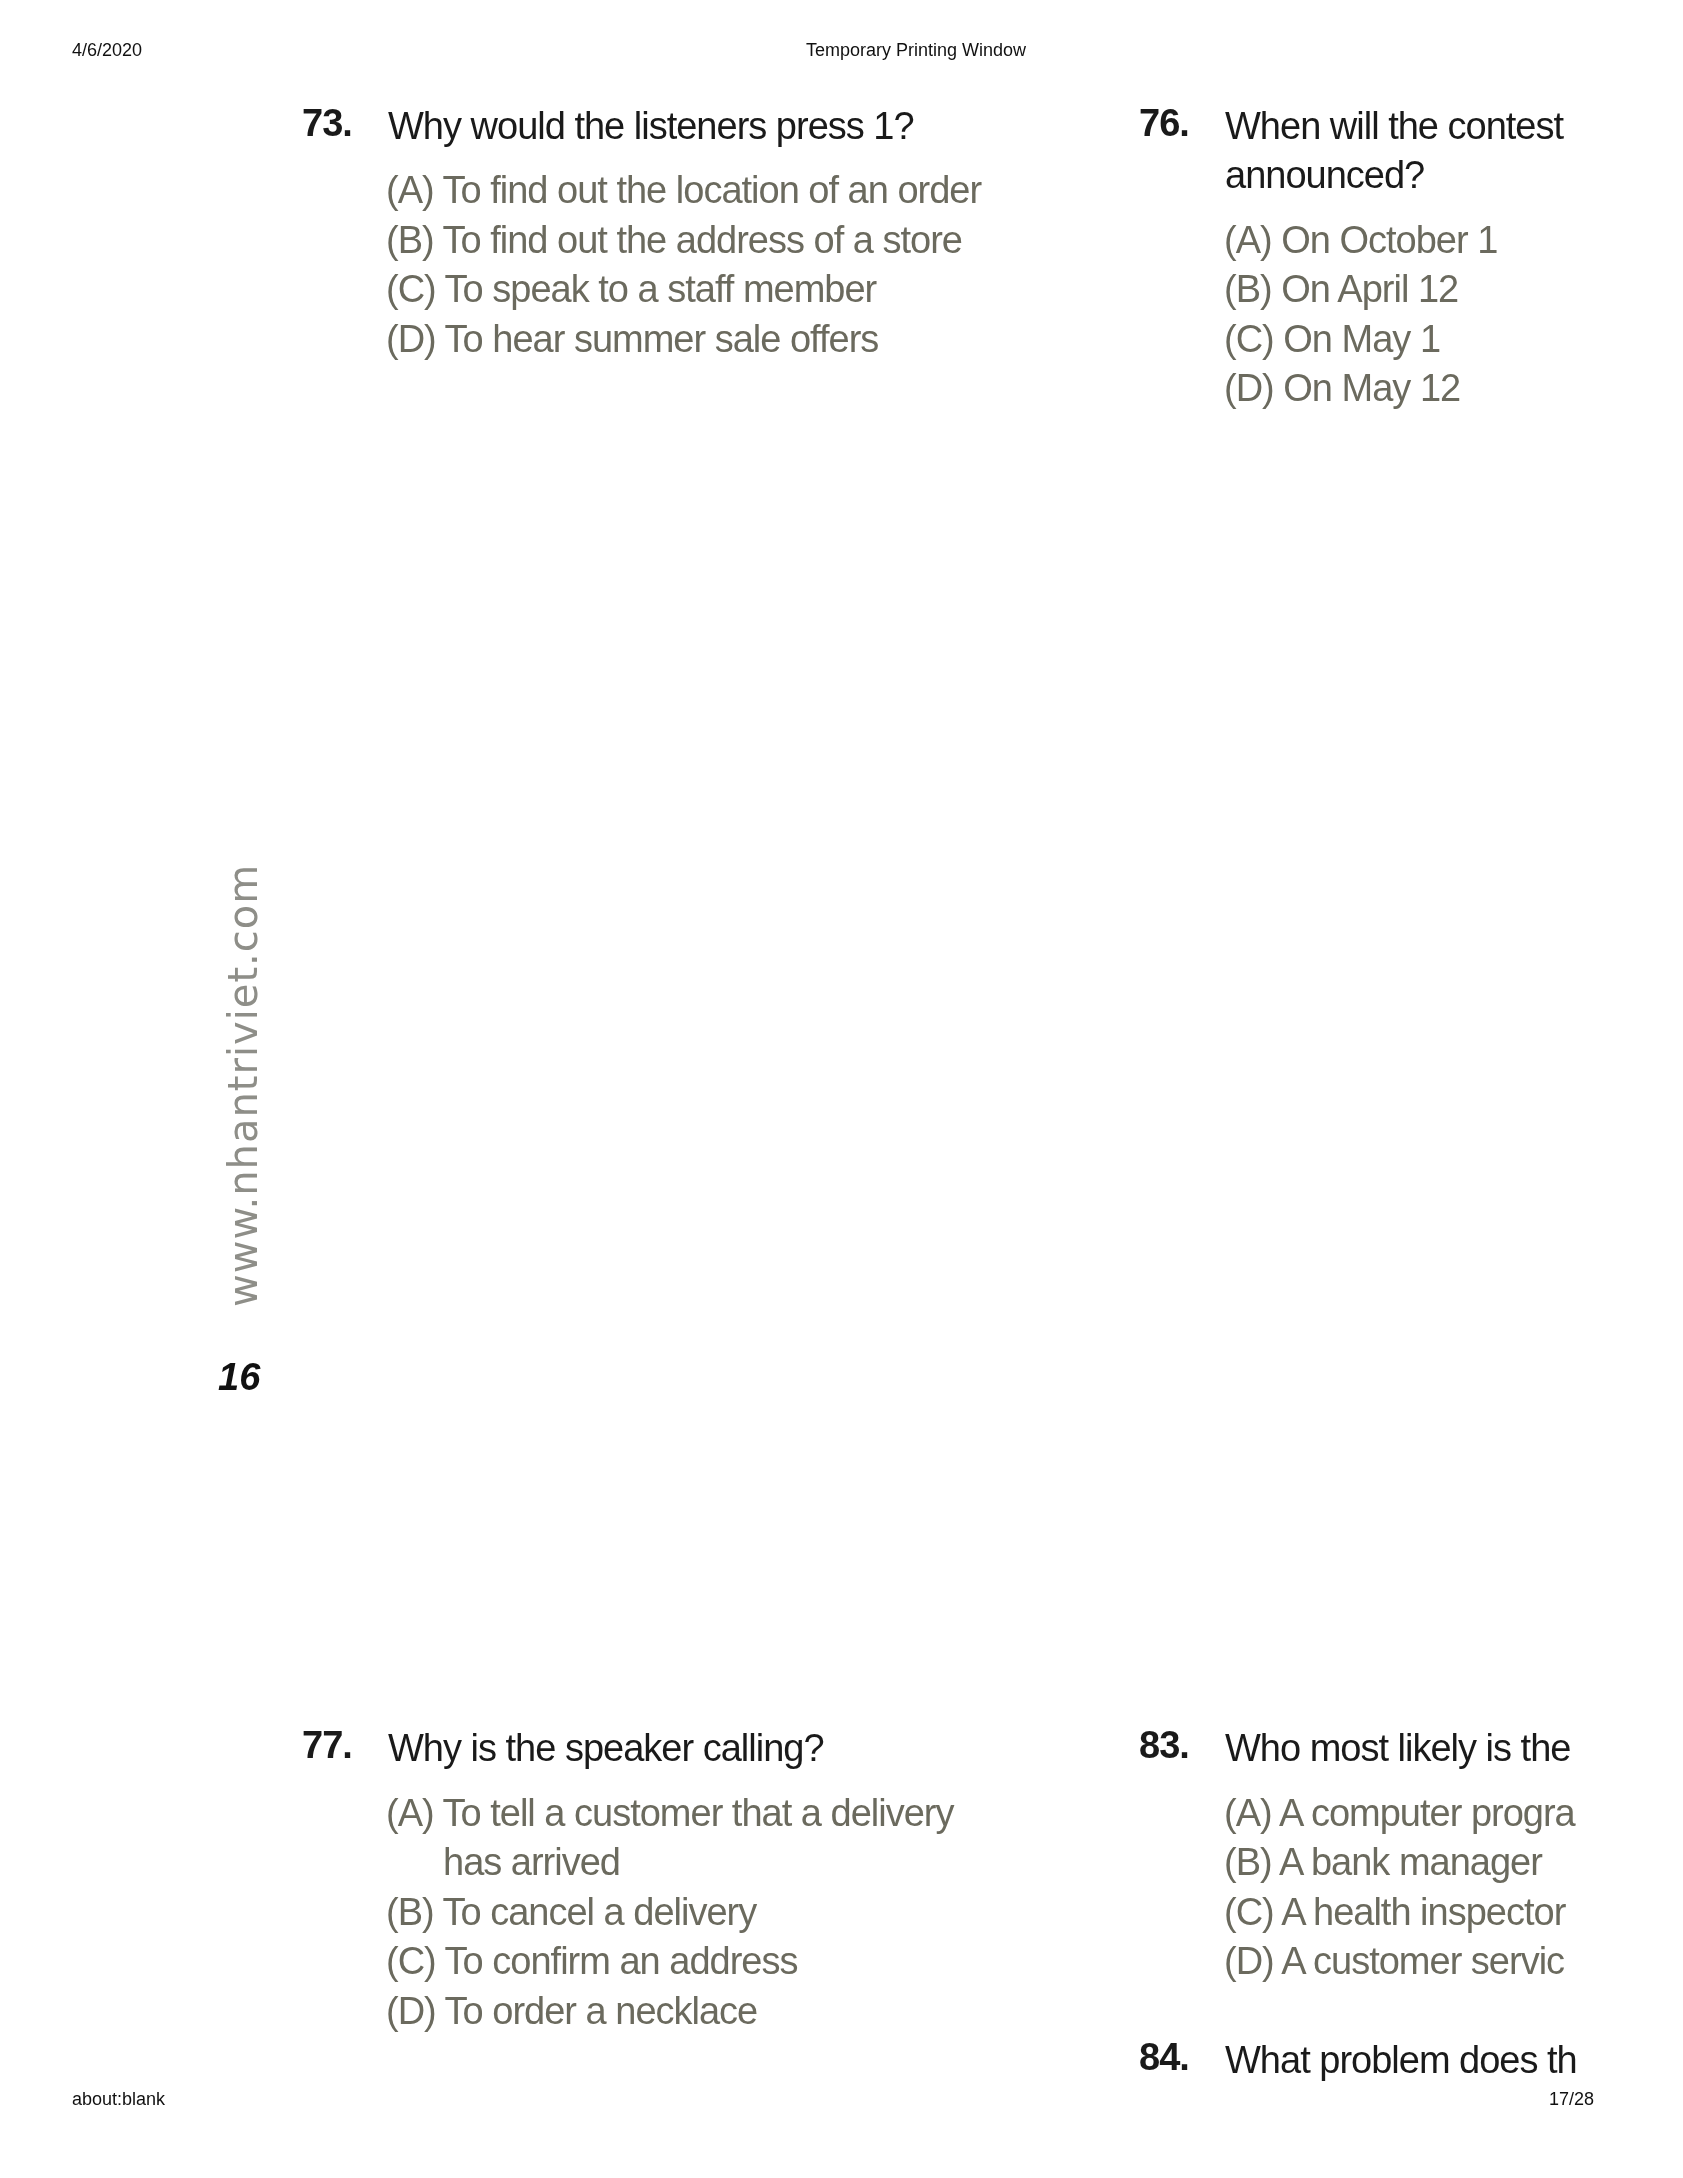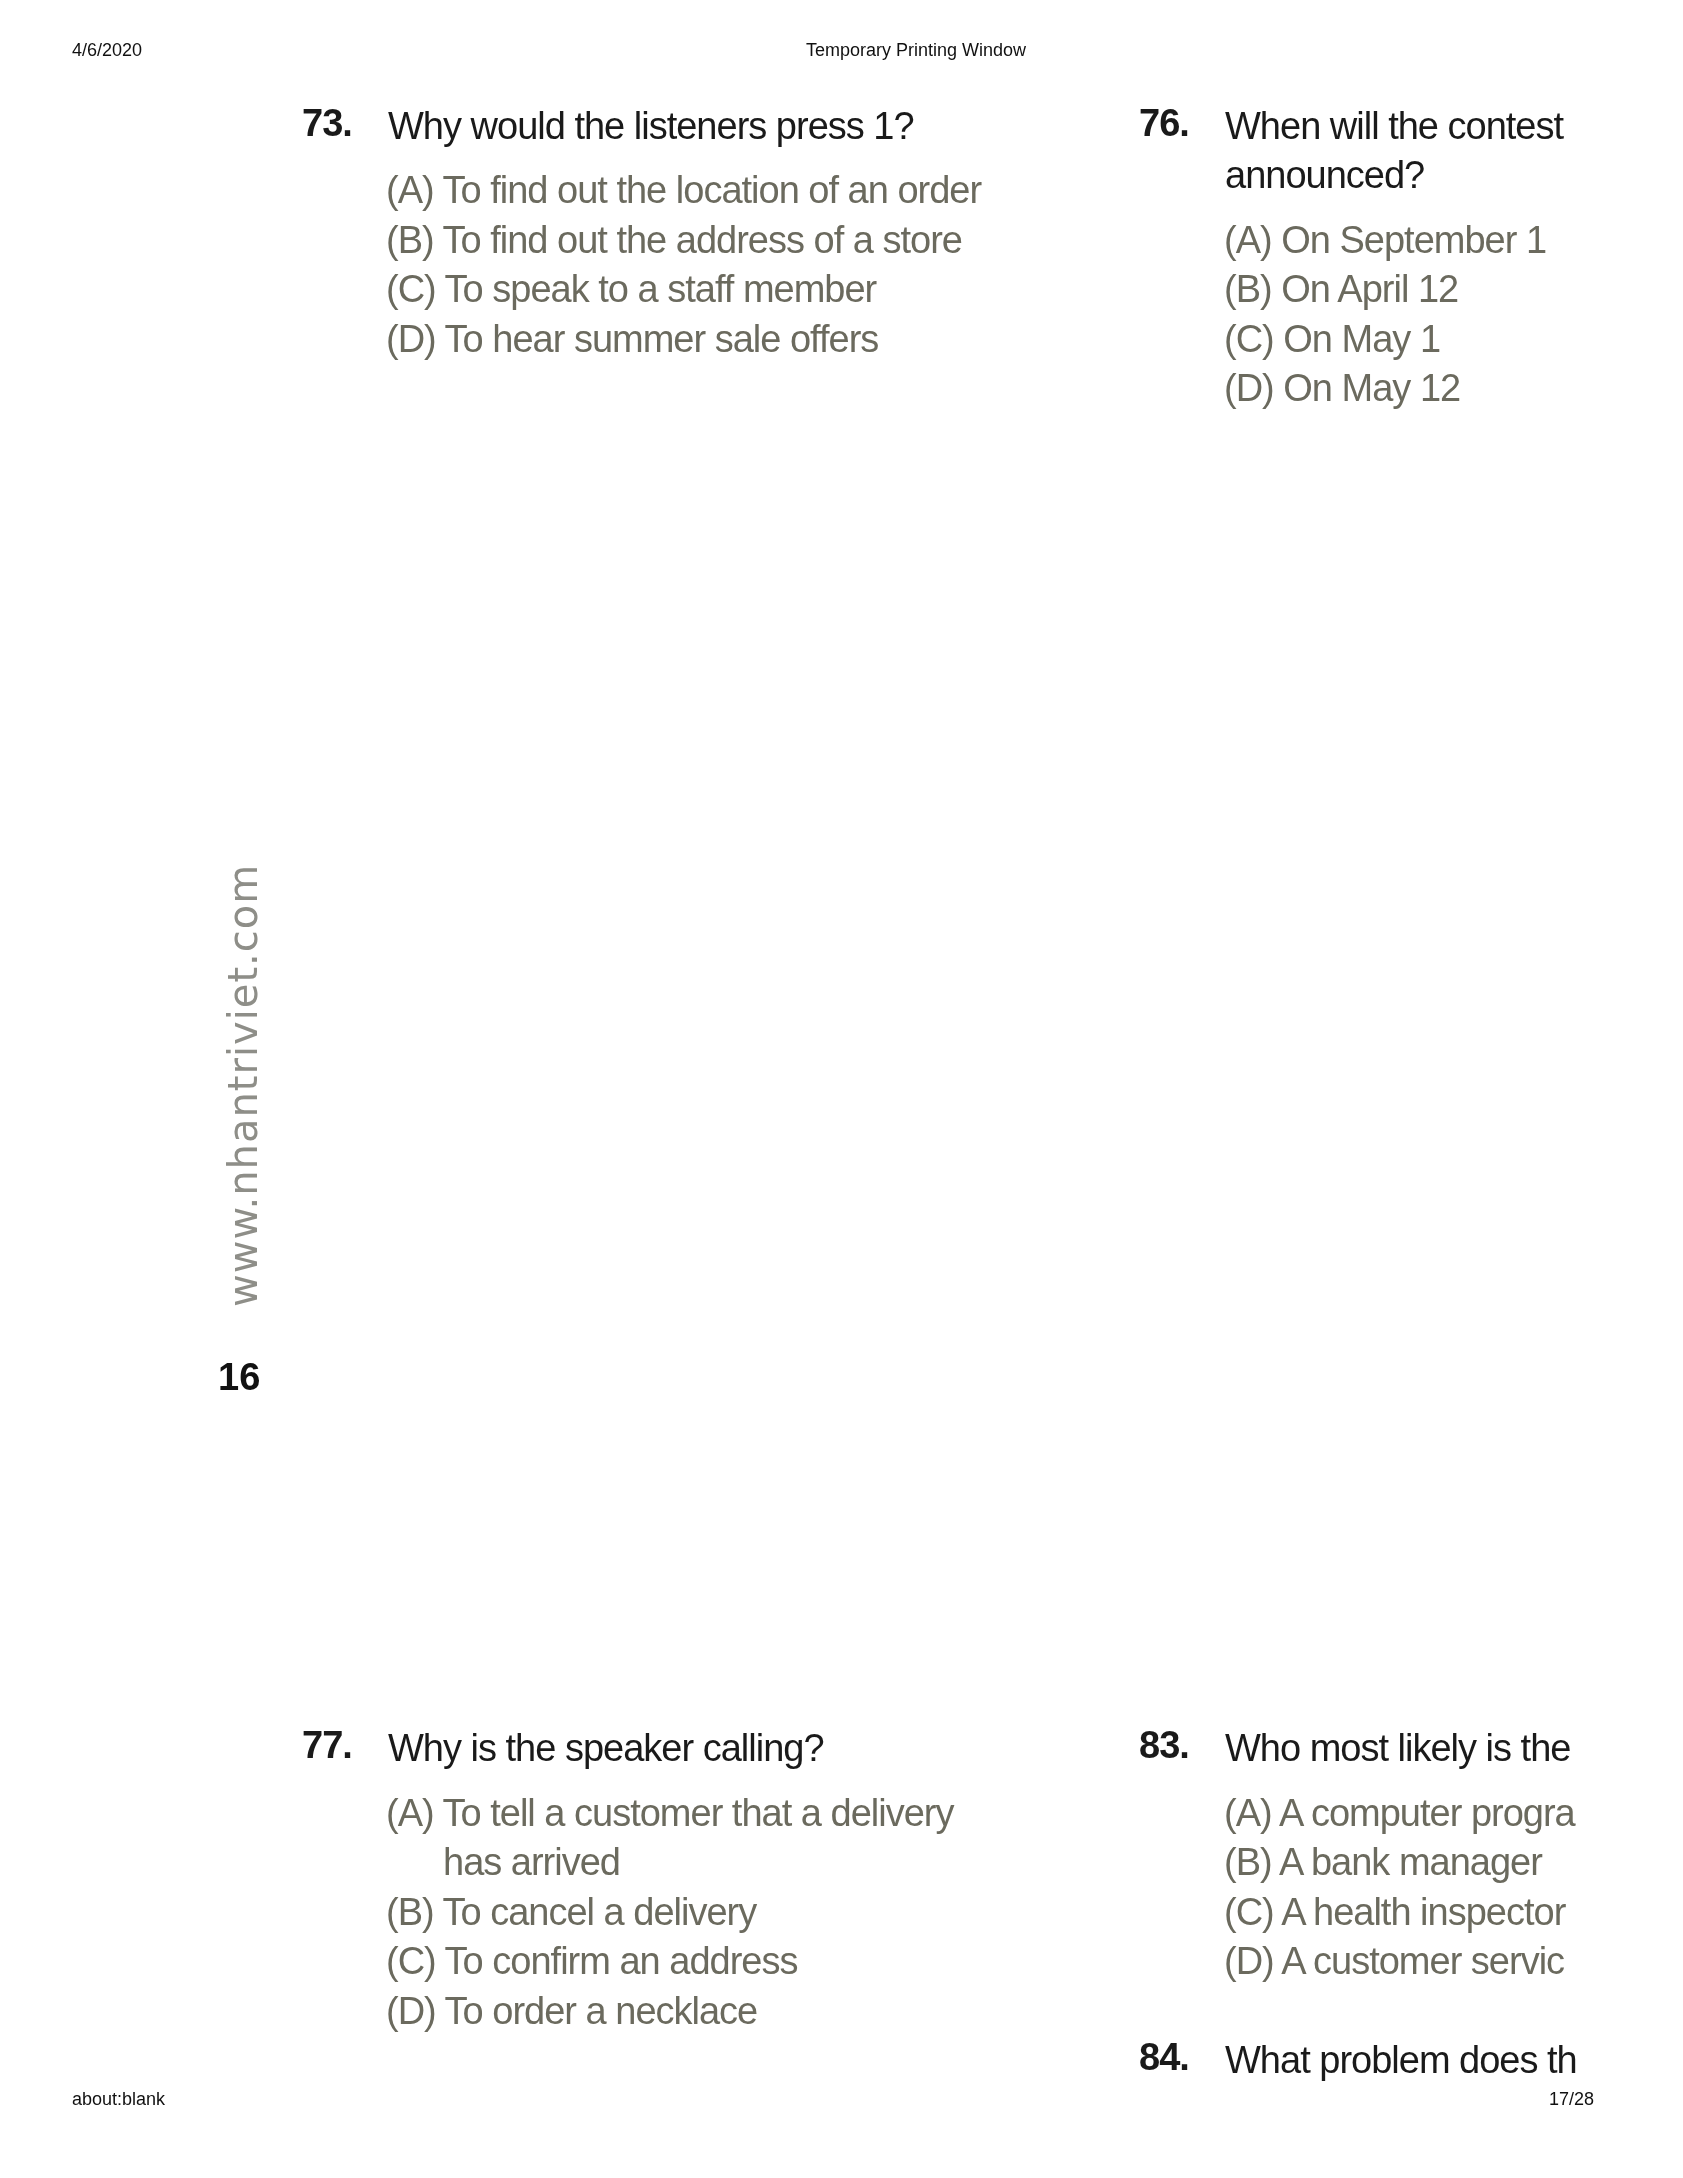--- a/index.html
+++ b/index.html
@@ -3,21 +3,21 @@
 <meta charset="utf-8">
 <style>
   html, body { margin:0; padding:0; background:#ffffff; }
   body { width:1683px; height:2178px; position:relative; overflow:hidden; font-family:"Liberation Sans", sans-serif; }
   .print-hdr { position:absolute; font-size:18px; color:#111; font-family:"Liberation Sans", sans-serif; }
   .clip { position:absolute; left:0; top:0; width:1596px; height:2178px; overflow:hidden; }
   .qnum { position:absolute; font-weight:bold; font-size:38px; color:#1a1a1a; letter-spacing:-1px; }
   .qtext { position:absolute; font-size:38px; color:#1a1a1a; letter-spacing:-1px; white-space:nowrap; line-height:50px; }
   .opt { position:absolute; font-size:38px; color:#6b6a5e; letter-spacing:-1px; white-space:nowrap; line-height:50px; }
   .watermark { position:absolute; left:220px; top:1307px; transform-origin:0 0; transform:rotate(-90deg); font-size:40px; color:#8e8e88; letter-spacing:1px; white-space:nowrap; font-family:"DejaVu Sans", sans-serif; }
-  .pgnum { position:absolute; left:218px; top:1356px; font-size:38px; font-weight:bold; color:#111; }
+  .pgnum { position:absolute; left:218px; top:1356px; font-size:38px; font-weight:bold; color:#111;font-style:italic; }
   .booktitle { position:absolute; left:300px; top:1360px; font-size:31px; color:#8a8a80; font-weight:bold; letter-spacing:-1px; white-space:nowrap; }
 </style>
 </head>
 <body>
 
 <div class="print-hdr" style="left:72px; top:40px;">4/6/2020</div>
 <div class="print-hdr" style="left:0; width:1832px; text-align:center; top:40px;">Temporary Printing Window</div>
 
 <div class="clip">
 
@@ -27,21 +27,21 @@
     <div class="opt" style="left:386px; top:165px;">(A) To find out the location of an order</div>
     <div class="opt" style="left:386px; top:215px;">(B) To find out the address of a store</div>
     <div class="opt" style="left:386px; top:264px;">(C) To speak to a staff member</div>
     <div class="opt" style="left:386px; top:314px;">(D) To hear summer sale offers</div>
   </div>
 
   <div>
     <div class="qnum" style="left:1139px; top:102px;">76.</div>
     <div class="qtext" style="left:1225px; top:101px;">When will the contest</div>
     <div class="qtext" style="left:1225px; top:150px;">announced?</div>
-    <div class="opt" style="left:1224px; top:215px;">(A) On September 1</div>
+    <div class="opt" style="left:1224px; top:215px;">(A) On October 1</div>
     <div class="opt" style="left:1224px; top:264px;">(B) On April 12</div>
     <div class="opt" style="left:1224px; top:314px;">(C) On May 1</div>
     <div class="opt" style="left:1224px; top:363px;">(D) On May 12</div>
   </div>
 
   <div class="watermark">www.nhantriviet.com</div>
 
   <div class="pgnum">16</div>
 
   <div>

